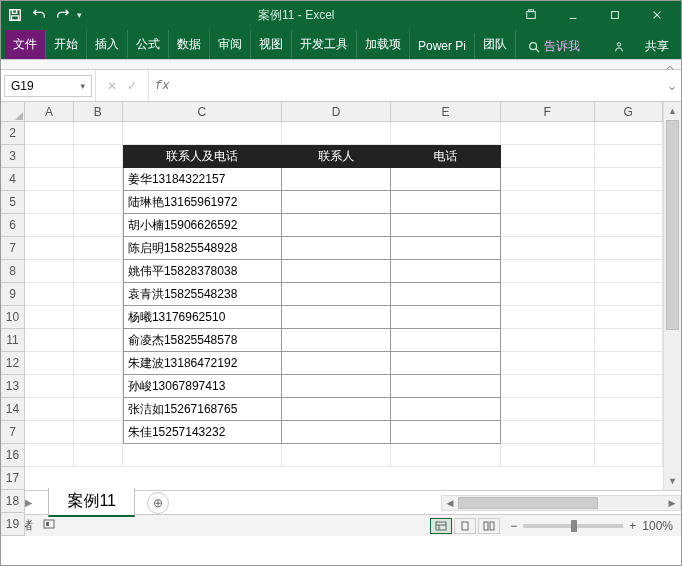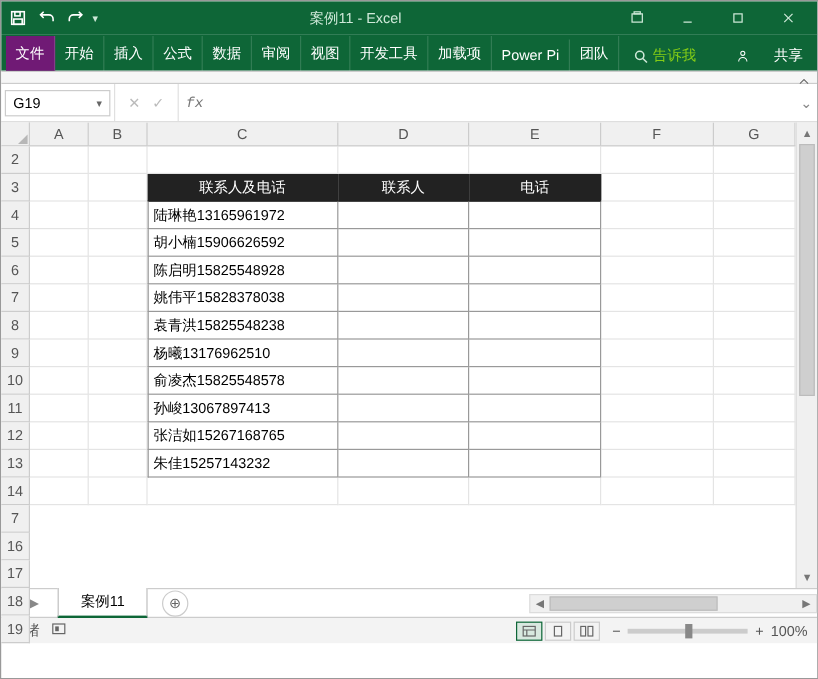--- a/index.html
+++ b/index.html
@@ -8,21 +8,21 @@
 .titlebar .qat{display:flex;gap:4px;align-items:center}
 .titlebar .qat .ic{width:20px;height:20px;display:flex;align-items:center;justify-content:center;cursor:pointer}
 .titlebar .qat .ic svg{width:14px;height:14px;stroke:#fff;fill:none;stroke-width:1.5}
 .titlebar .title{flex:1;text-align:center;color:#cfe9d9;font-size:12px}
 .titlebar .winbtns{display:flex;gap:2px}
 .titlebar .winbtns .wb{width:40px;height:22px;display:flex;align-items:center;justify-content:center;cursor:pointer}
 .titlebar .winbtns .wb svg{width:12px;height:12px;stroke:#cfe9d9;fill:none;stroke-width:1.2}
 .ribbon-tabs{background:#0e6637;height:30px;display:flex;align-items:flex-end;padding:0 4px;gap:0}
 .ribbon-tabs .tab{padding:6px 8px;color:#fff;cursor:pointer;border-right:1px solid rgba(255,255,255,0.15);font-size:12px;white-space:nowrap}
 .ribbon-tabs .tab.file{background:#701a75}
-.ribbon-tabs .tellme{display:flex;align-items:center;gap:4px;color:#84cc16;margin-left:6px;padding:4px 6px}
+.ribbon-tabs .tellme{display:flex;align-items:center;gap:4px;color:#f0abfc;margin-left:6px;padding:4px 6px}
 .ribbon-tabs .tellme svg{width:12px;height:12px;stroke:#cfe9d9;fill:none;stroke-width:1.5}
 .ribbon-tabs .share{margin-left:auto;display:flex;align-items:center;gap:20px;color:#fff;padding:4px 8px}
 .ribbon-tabs .share svg{width:12px;height:12px;stroke:#fff;fill:#fff}
 .collapse-arrow{position:absolute;right:6px;top:62px}
 .collapse-arrow svg{width:12px;height:12px;stroke:#666;fill:none}
 .formula-bar-wrap{border-bottom:1px solid #ccc}
 .formula-row{height:32px;display:flex;align-items:center;border-top:1px solid #ccc;background:#fff}
 .namebox{width:88px;height:22px;border:1px solid #ccc;margin:0 3px;display:flex;align-items:center;padding:0 6px;background:#fff}
 .namebox .dd{margin-left:auto;font-size:9px;color:#666}
 .fbtns{display:flex;align-items:center;gap:4px;padding:0 8px;border-left:1px solid #e0e0e0;border-right:1px solid #e0e0e0;height:100%}
@@ -45,21 +45,21 @@
 .hdr3{background:#222;color:#fff;font-weight:normal;justify-content:center;border-right:1px solid #222;border-bottom:1px solid #222}
 .databox{border-right:1px solid #999;border-bottom:1px solid #999}
 .databox.left{border-left:1px solid #999}
 .vscroll{width:18px;background:#f0f0f0;border-left:1px solid #dcdcdc;display:flex;flex-direction:column}
 .vscroll .arr{height:18px;display:flex;align-items:center;justify-content:center;color:#777;font-size:9px}
 .vscroll .track{flex:1;position:relative}
 .vscroll .thumb{position:absolute;left:2px;right:2px;top:0;height:210px;background:#cfcfcf;border:1px solid #bcbcbc}
 .sheet-tabs-row{height:24px;border-top:1px solid #ccc;display:flex;align-items:center;background:#fff}
 .sheet-nav{display:flex;gap:6px;padding:0 10px;color:#888}
 .sheet-nav span{font-size:10px}
-.sheet-tab{border:1px solid #bfbfbf;border-top:none;background:#fff;padding:3px 18px;font-size:12px;margin-left:6px;border-bottom:2px solid #0e6637}
+.sheet-tab{border:1px solid #bfbfbf;border-top:none;background:#fff;padding:3px 18px;font-size:16px;margin-left:6px;border-bottom:2px solid #0e6637}
 .addsheet{width:22px;height:22px;border:1px solid #ccc;border-radius:50%;display:flex;align-items:center;justify-content:center;margin-left:12px;color:#666}
 .hscroll{flex:0 0 240px;margin-left:auto;height:16px;background:#f0f0f0;border:1px solid #dcdcdc;display:flex;align-items:center}
 .hscroll .harr{width:16px;text-align:center;color:#777;font-size:9px}
 .hscroll .htrack{flex:1;position:relative;height:100%}
 .hscroll .hthumb{position:absolute;left:0;top:1px;bottom:1px;width:140px;background:#cfcfcf;border:1px solid #bcbcbc}
 .statusbar{height:22px;background:#f3f3f3;border-top:1px solid #ccc;display:flex;align-items:center;padding:0 8px;font-size:12px;color:#555;gap:10px}
 .statusbar .views{margin-left:auto;display:flex;gap:2px}
 .statusbar .views .v{width:22px;height:16px;border:1px solid #ccc;display:flex;align-items:center;justify-content:center}
 .statusbar .views .v.active{background:#d8e8df;border-color:#0e6637}
 .statusbar .views svg{width:12px;height:10px;stroke:#666;fill:none;stroke-width:1}
@@ -217,20 +217,29 @@
           <div class="cell colB"></div>
           <div class="cell colC hdr3">联系人及电话</div>
           <div class="cell colD hdr3">联系人</div>
           <div class="cell colE hdr3">电话</div>
           <div class="cell colF"></div>
           <div class="cell colG"></div>
         </div>
         <div class="row">
           <div class="cell colA"></div>
           <div class="cell colB"></div>
+          <div class="cell colC databox left">姜华13184322157</div>
+          <div class="cell colD databox"></div>
+          <div class="cell colE databox"></div>
+          <div class="cell colF"></div>
+          <div class="cell colG"></div>
+        </div>
+        <div class="row">
+          <div class="cell colA"></div>
+          <div class="cell colB"></div>
           <div class="cell colC databox left">陆琳艳13165961972</div>
           <div class="cell colD databox"></div>
           <div class="cell colE databox"></div>
           <div class="cell colF"></div>
           <div class="cell colG"></div>
         </div>
         <div class="row">
           <div class="cell colA"></div>
           <div class="cell colB"></div>
           <div class="cell colC databox left">胡小楠15906626592</div>
@@ -272,20 +281,29 @@
           <div class="cell colC databox left">杨曦13176962510</div>
           <div class="cell colD databox"></div>
           <div class="cell colE databox"></div>
           <div class="cell colF"></div>
           <div class="cell colG"></div>
         </div>
         <div class="row">
           <div class="cell colA"></div>
           <div class="cell colB"></div>
           <div class="cell colC databox left">俞凌杰15825548578</div>
+          <div class="cell colD databox"></div>
+          <div class="cell colE databox"></div>
+          <div class="cell colF"></div>
+          <div class="cell colG"></div>
+        </div>
+        <div class="row">
+          <div class="cell colA"></div>
+          <div class="cell colB"></div>
+          <div class="cell colC databox left">朱建波13186472192</div>
           <div class="cell colD databox"></div>
           <div class="cell colE databox"></div>
           <div class="cell colF"></div>
           <div class="cell colG"></div>
         </div>
         <div class="row">
           <div class="cell colA"></div>
           <div class="cell colB"></div>
           <div class="cell colC databox left">孙峻13067897413</div>
           <div class="cell colD databox"></div>

